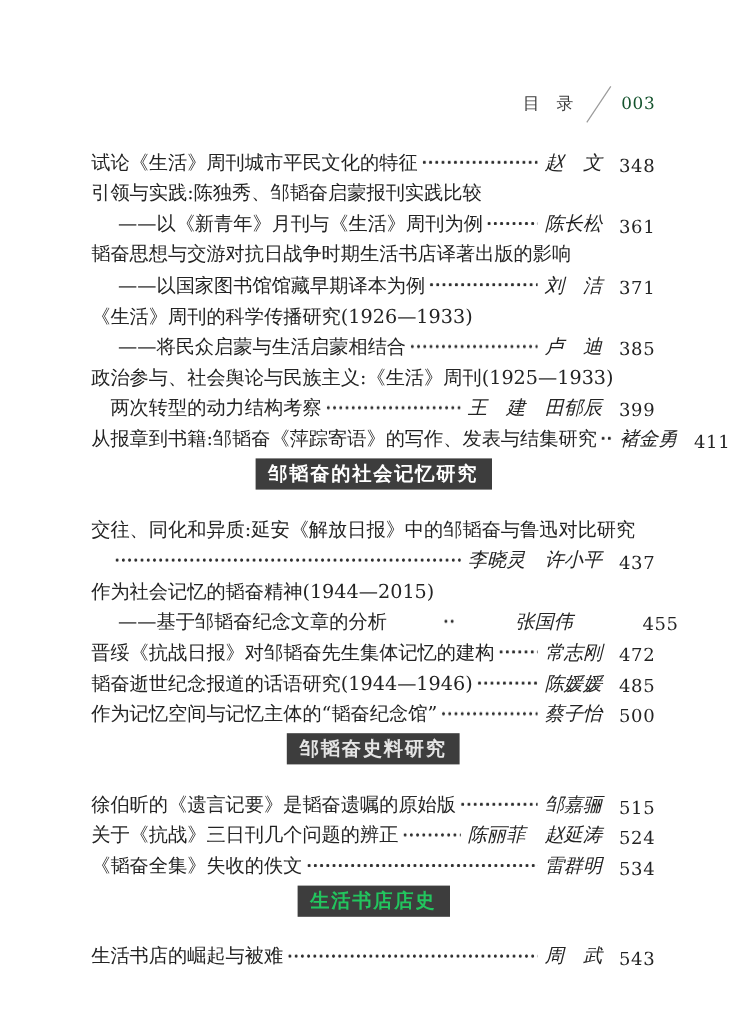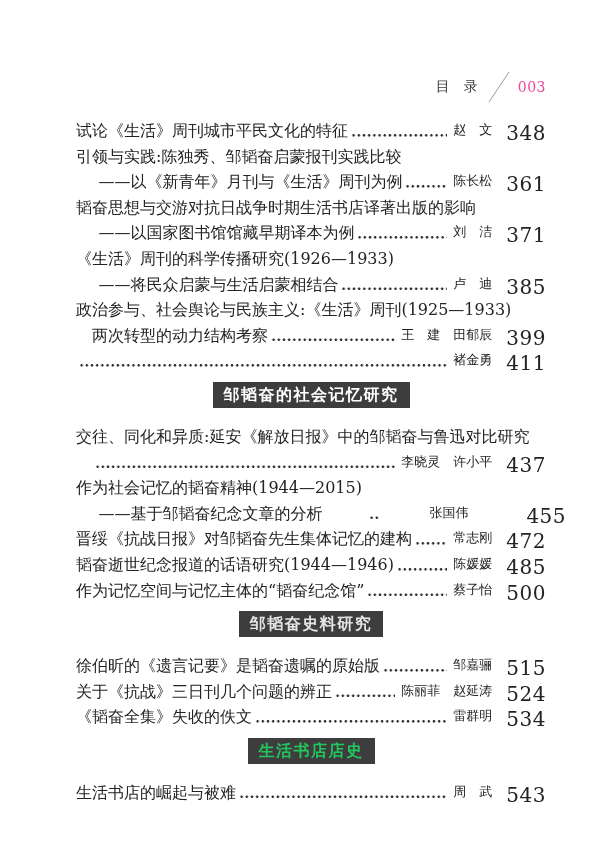--- a/index.html
+++ b/index.html
@@ -29,56 +29,57 @@
   .hdr-label {
     font-size: 14px;
     color: #3c3c3c;
   }
   .hdr-slash {
     margin: 0 7px 0 9px;
     display: block;
   }
   .hdr-page {
     font-size: 14px;
-    color: #ec4899;
+    color: #14532d;
     letter-spacing: 0.5px;
   }
   
   .toc {
     padding: 17px 64px 0 76px;
   }
   .toc-line {
     display: flex;
-    align-items: flex-start;
+    align-items: flex-end;
     height: 25.6px;
     font-size: 16px;
     white-space: nowrap;
   }
   .toc-title {
     white-space: nowrap;
   }
   .dot-leader {
     flex: 1 1 auto;
     height: 100%;
     margin: 0 4px 0 3px;
     background-image: radial-gradient(circle at 2.6px 55%, #2e2e2e 1.05px, rgba(0,0,0,0) 1.55px);
     background-size: 5.2px 100%;
     background-repeat: repeat-x;
     min-width: 10px;
   }
   .toc-authors {
-    font-size: 13px;
+    font-style: italic;
+    font-size: 16px;
     white-space: nowrap;
     margin-left: 2px;
   }
   .toc-page {
     margin-left: 14px;
     min-width: 28px;
     text-align: right;
-    font-size: 20px;
+    font-size: 15px;
     letter-spacing: 0.5px;
   }
   
   .sec-row {
     display: flex;
     justify-content: center;
     margin: 5px 0 19px 0;
   }
   .sec-box {
     color: #ffffff;
@@ -141,20 +142,21 @@
       <div class="toc-line">
         <span class="toc-title">政治参与、社会舆论与民族主义:《生活》周刊(1925—1933)</span>
       </div>
       <div class="toc-line" style="padding-left: 1em;">
         <span class="toc-title">两次转型的动力结构考察</span>
         <span class="dot-leader"></span>
         <span class="toc-authors">王　建　田郁辰</span>
         <span class="toc-page">399</span>
       </div>
       <div class="toc-line">
+        <span class="toc-title">从报章到书籍:邹韬奋《萍踪寄语》的写作、发表与结集研究</span>
         <span class="dot-leader"></span>
         <span class="toc-authors">褚金勇</span>
         <span class="toc-page">411</span>
       </div>
       <div class="sec-row">
         <span class="sec-box" style="background: rgb(61, 61, 61); color: rgb(255, 255, 255); text-align: center;">邹韬奋的社会记忆研究</span>
       </div>
       <div class="toc-line">
         <span class="toc-title">交往、同化和异质:延安《解放日报》中的邹韬奋与鲁迅对比研究</span>
       </div>

